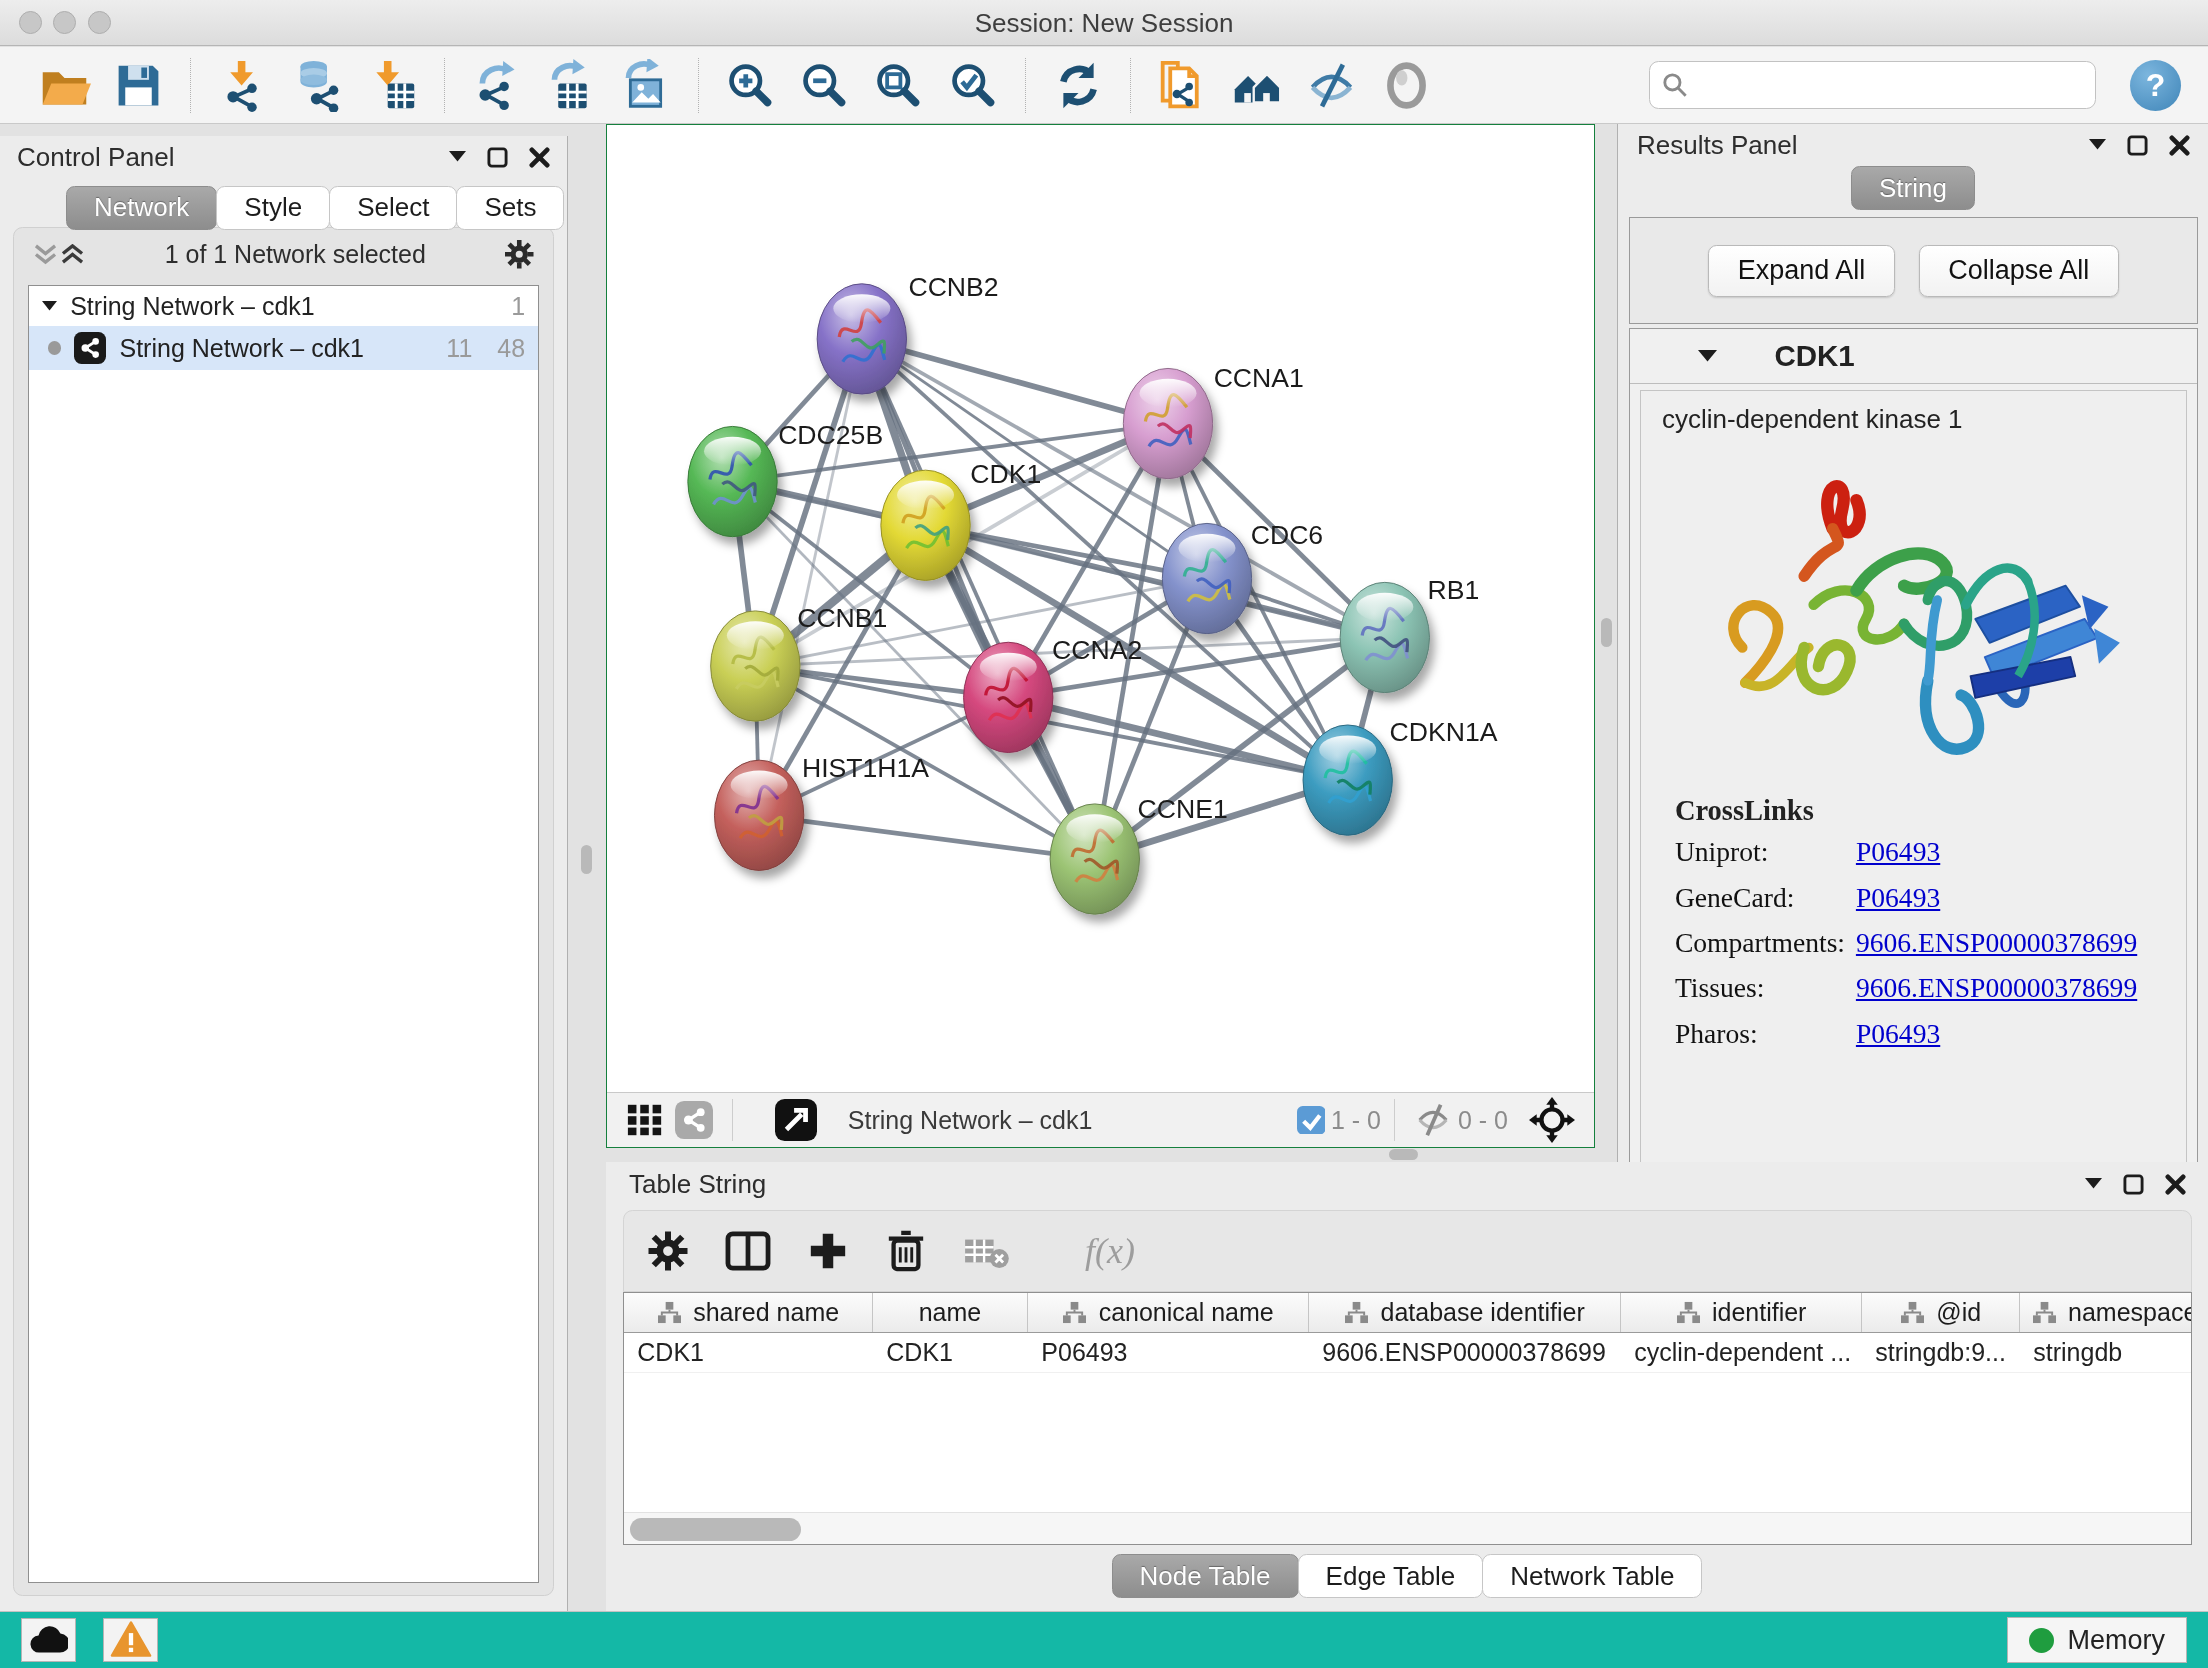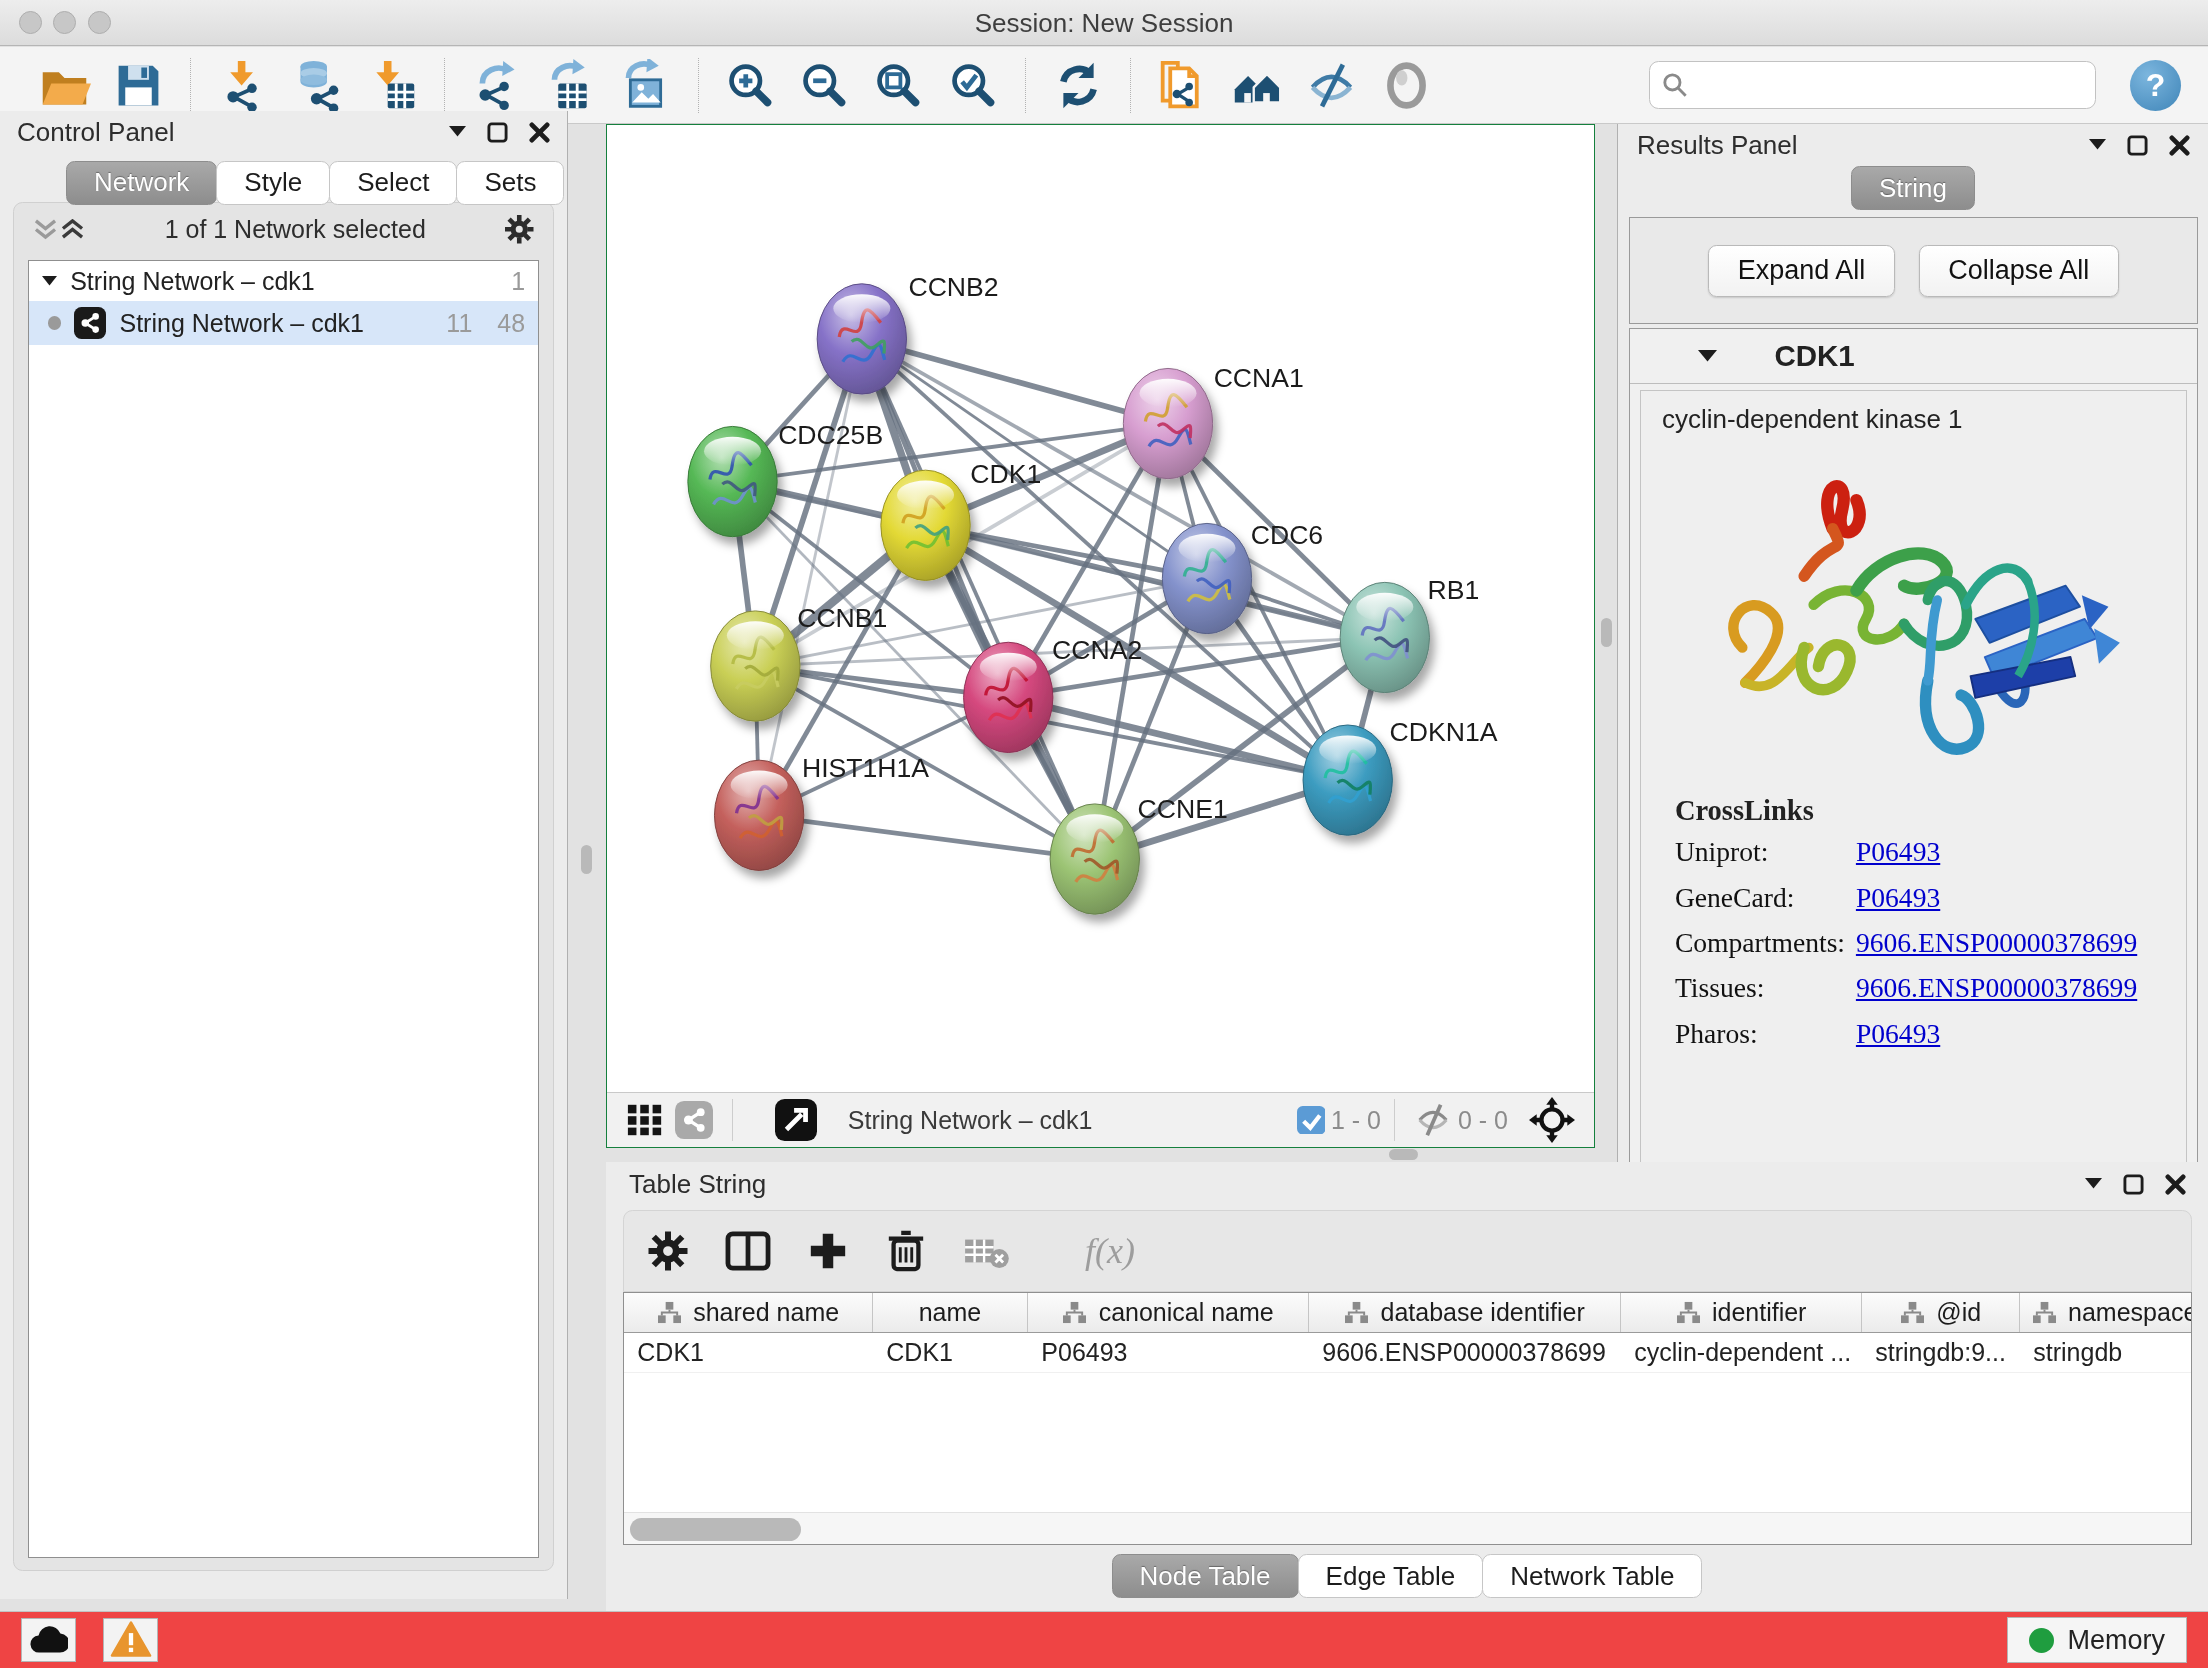--- a/index.html
+++ b/index.html
@@ -31,21 +31,21 @@
   .panel-title { font-size:26px; color:#2d2d2d; }
   .panel-ctrls { display:flex; align-items:center; gap:21px; }
   .panel-ctrls svg { display:block; }
 
   .tab { display:inline-flex; align-items:center; justify-content:center; height:44px; padding:0 27px;
     background:#fff; border:1px solid #c6c6c6; color:#1c1c1c; font-size:26px; border-radius:8.6px; margin-left:-1px; }
   .tab.selected { background:linear-gradient(#a9a9a9,#8d8d8d); color:#fff; border-color:#8d8d8d;
     text-shadow:0 -1px 1px rgba(0,0,0,.35); }
 
   
-  .control-panel { position:absolute; left:0; top:111px; width:568px; height:1488px; background:#ececec;
+  .control-panel { position:absolute; left:0; top:136px; width:568px; height:1488px; background:#ececec;
     border-right:1.9px solid #b0b0b0; }
   .cp-head { height:42px; display:flex; align-items:center; justify-content:space-between; padding:0 17px; }
   .cp-tabs { padding:7.6px 0 0 67px; position:relative; z-index:2; }
   .cp-body { position:absolute; left:13.3px; right:13.3px; top:91px; bottom:28.5px; background:#e4e4e4;
     border-radius:9.5px; border:1px solid #d0d0d0; }
   .cp-statusrow { height:53px; display:flex; align-items:center; padding:0 19px; gap:2px; }
   .cp-statusrow .statustext { flex:1; text-align:center; color:#2d2d2d; }
   .cp-list { position:absolute; left:13.3px; right:13.3px; top:57px; bottom:11.4px; background:#fff; border:1.9px solid #8f8f8f; }
   .tree-row { height:40px; display:flex; align-items:center; padding:0 13.3px; gap:13.3px; }
   .tree-row .count { margin-left:auto; color:#9a9a9a; }
@@ -100,21 +100,21 @@
   .t-h { display:flex; align-items:center; justify-content:center; gap:11.4px; border-right:1px solid #c5c5c5;
     font-size:25px; color:#1c1c1c; white-space:nowrap; overflow:hidden; flex:none; }
   .t-row { display:flex; height:40px; border-bottom:1px solid #f0f0f0; }
   .t-c { padding:4.8px 0 0 13.3px; font-size:25px; white-space:nowrap; overflow:hidden; flex:none; }
   .c0{width:249px}.c1{width:155px}.c2{width:281px}.c3{width:312px}.c4{width:241px}.c5{width:158px}.c6{width:190px}
   .t-scroll { position:absolute; left:0; right:0; bottom:0; height:32px; background:#f6f6f6; border-top:1px solid #e2e2e2; }
   .t-thumb { position:absolute; left:5.7px; top:4.8px; width:171px; height:23px; border-radius:11.4px; background:#b9b9b9; }
   .tp-tabs { text-align:center; margin-top:9.5px; }
 
   
-  .statusbar { position:absolute; left:0; top:1611px; width:2208px; height:57px; background:#ef4444;
+  .statusbar { position:absolute; left:0; top:1611px; width:2208px; height:57px; background:#14b8a6;
     border-top:1.9px solid #c2c2c2; display:flex; align-items:center; padding:1px 21px; }
   .sb-btn { width:55px; height:44px; background:#f3f3f3; border:1.9px solid #b5b5b5; display:flex;
     align-items:center; justify-content:center; margin-right:27px; }
   .memory-btn { margin-left:auto; height:46px; background:#f5f5f5; border:1.9px solid #b5b5b5; display:flex;
     align-items:center; gap:13.3px; padding:0 21px; font-size:27px; }
   .memdot { width:25px; height:25px; border-radius:50%; background:#1f9d3f; }
 </style>
 </head>
 <body>
 

